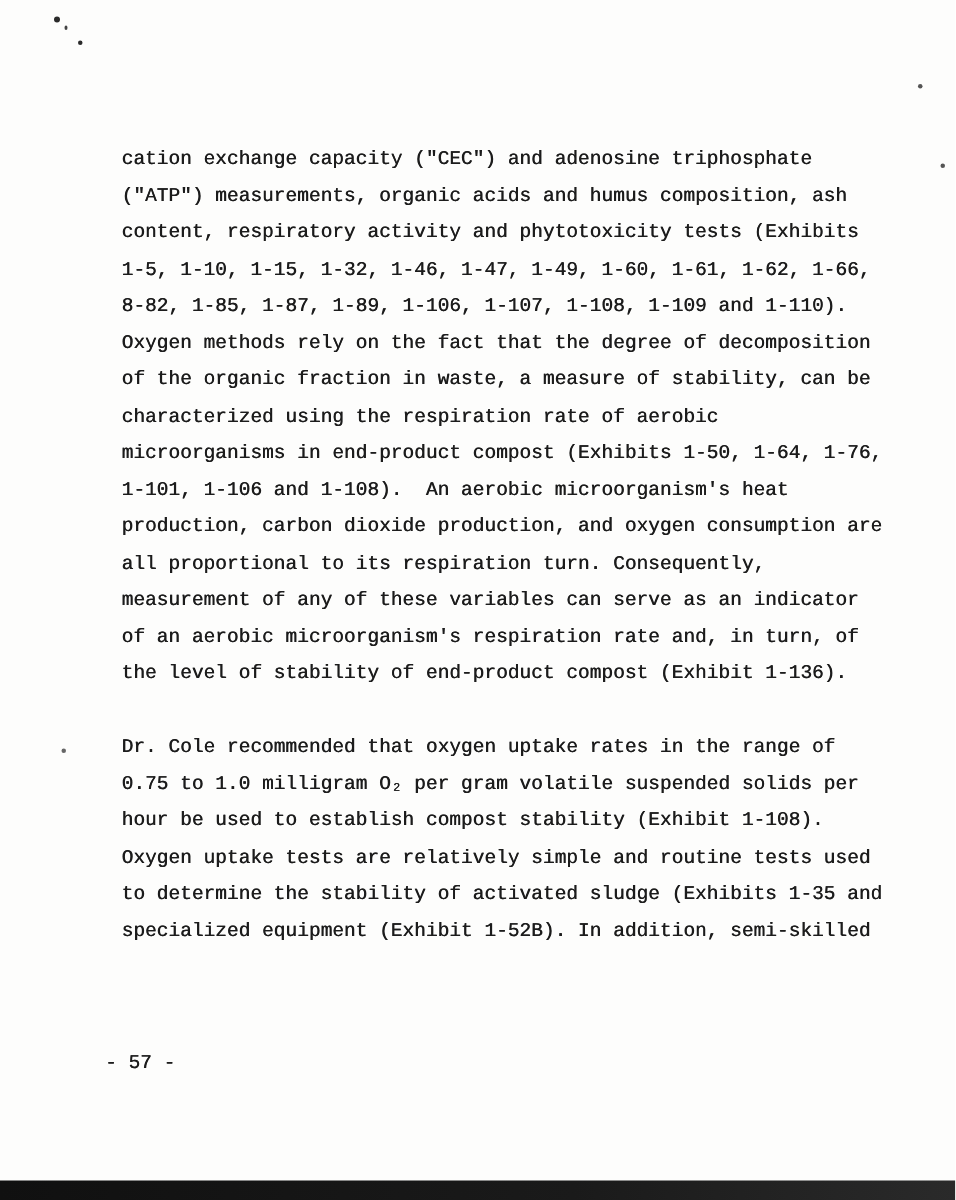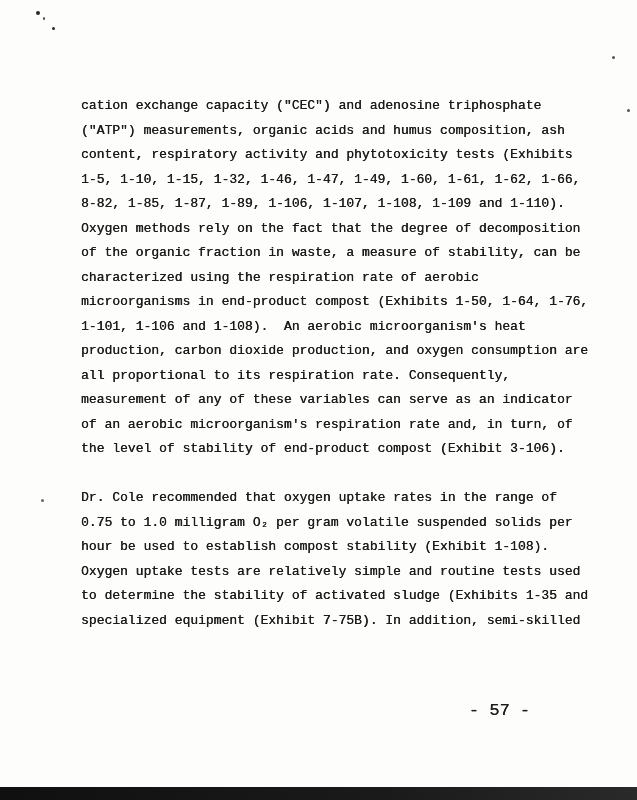--- a/index.html
+++ b/index.html
@@ -29,22 +29,22 @@
     margin-top: 24.5px;
   }
   .line {
     white-space: pre;
   }
   .page-number {
     position: absolute;
     top: 701px;
     left: 70px;
     width: 460px;
-    text-align: right;
-    font-size: 17px;
+    text-align: left;
+    font-size: 13px;
     text-shadow: 0.3px 0 0 currentColor;
   }
   
   .scan-mark {
     position: absolute;
     background: #2a2a2a;
     border-radius: 50%;
   }
   .m1 { left: 36px;  top: 11px;  width: 4px; height: 4px; }
   .m2 { left: 43px;  top: 17px;  width: 2px; height: 3px; background:#444; }
@@ -79,32 +79,32 @@
         <div class="line">("ATP") measurements, organic acids and humus composition, ash</div>
         <div class="line">content, respiratory activity and phytotoxicity tests (Exhibits</div>
         <div class="line">1-5, 1-10, 1-15, 1-32, 1-46, 1-47, 1-49, 1-60, 1-61, 1-62, 1-66,</div>
         <div class="line">8-82, 1-85, 1-87, 1-89, 1-106, 1-107, 1-108, 1-109 and 1-110).</div>
         <div class="line">Oxygen methods rely on the fact that the degree of decomposition</div>
         <div class="line">of the organic fraction in waste, a measure of stability, can be</div>
         <div class="line">characterized using the respiration rate of aerobic</div>
         <div class="line">microorganisms in end-product compost (Exhibits 1-50, 1-64, 1-76,</div>
         <div class="line">1-101, 1-106 and 1-108).  An aerobic microorganism's heat</div>
         <div class="line">production, carbon dioxide production, and oxygen consumption are</div>
-        <div class="line">all proportional to its respiration rate. Consequently,</div>
+        <div class="line">all proportional to its respiration turn. Consequently,</div>
         <div class="line">measurement of any of these variables can serve as an indicator</div>
         <div class="line">of an aerobic microorganism's respiration rate and, in turn, of</div>
-        <div class="line">the level of stability of end-product compost (Exhibit 3-106).</div>
+        <div class="line">the level of stability of end-product compost (Exhibit 1-136).</div>
       </div>
     <div class="paragraph">
         <div class="line">Dr. Cole recommended that oxygen uptake rates in the range of</div>
         <div class="line">0.75 to 1.0 milligram O₂ per gram volatile suspended solids per</div>
         <div class="line">hour be used to establish compost stability (Exhibit 1-108).</div>
         <div class="line">Oxygen uptake tests are relatively simple and routine tests used</div>
         <div class="line">to determine the stability of activated sludge (Exhibits 1-35 and</div>
-        <div class="line">specialized equipment (Exhibit 7-75B). In addition, semi-skilled</div>
+        <div class="line">specialized equipment (Exhibit 1-52B). In addition, semi-skilled</div>
       </div>
   </div>
 
   <div class="page-number">- 57 -</div>
 
   <div class="scan-bottom-band"></div>
 
 </div>
 
 </body></html>

